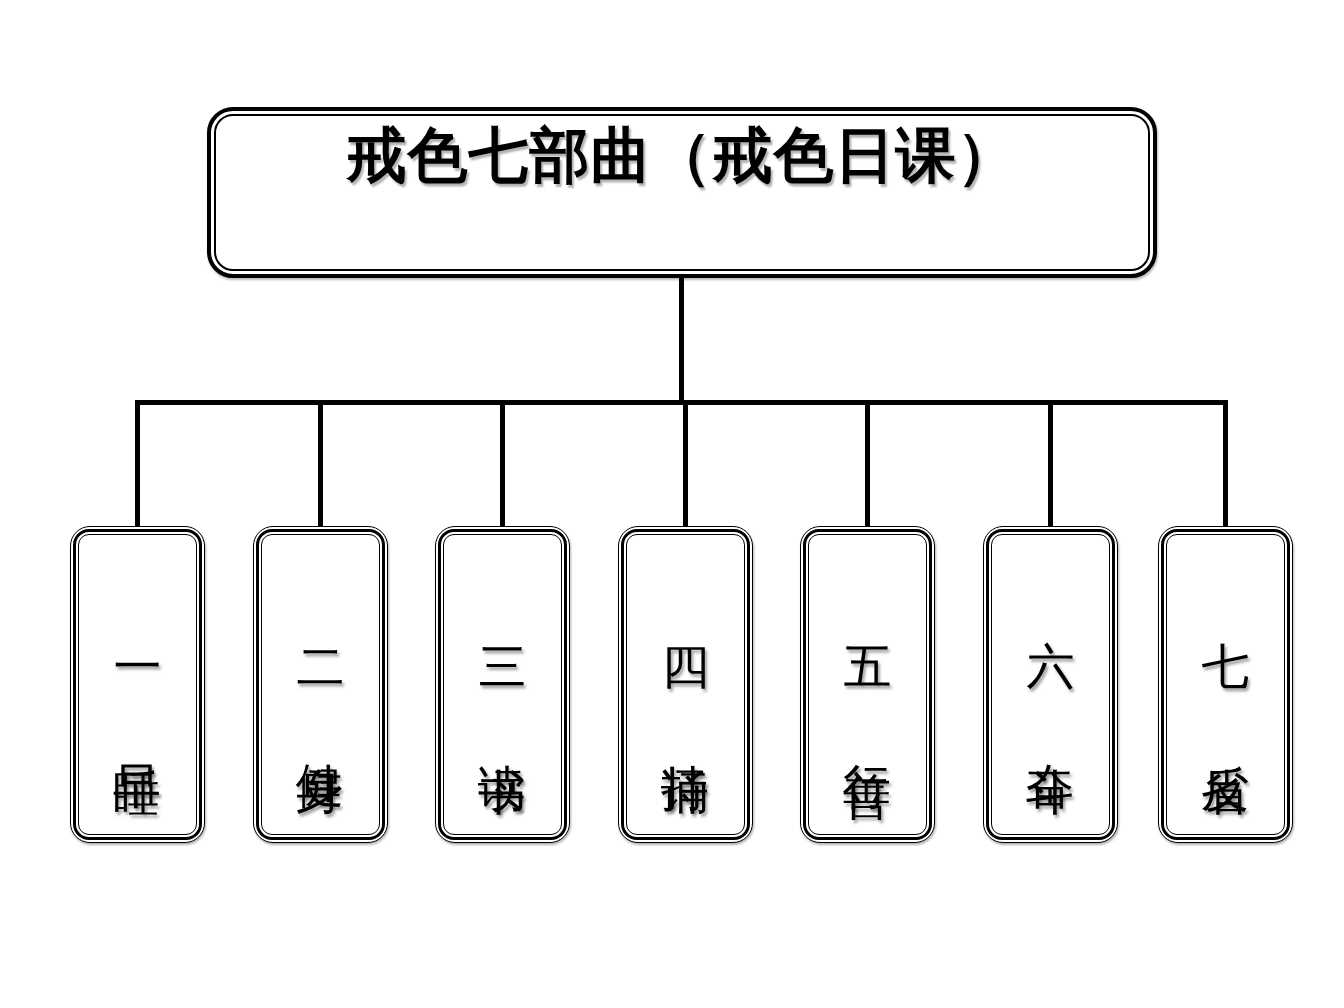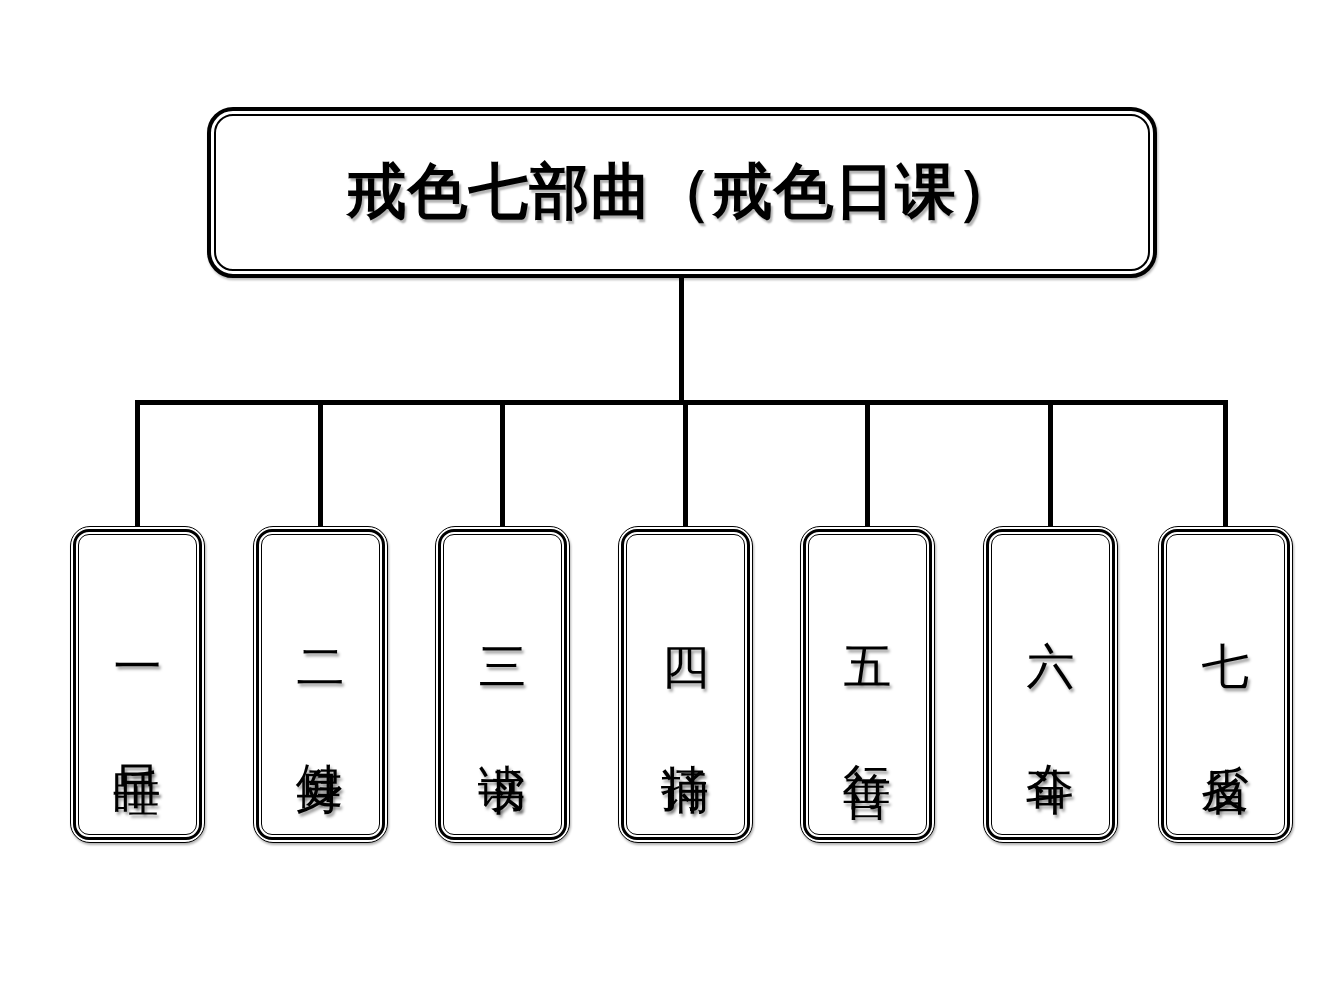--- a/index.html
+++ b/index.html
@@ -24,21 +24,21 @@
     padding: 3px;
     background: #fff;
     display: flex;
     filter: drop-shadow(1px 2px 1px rgba(0,0,0,0.28));
   }
   .title-inner {
     flex: 1;
     border: 2px solid #000;
     border-radius: 19px;
     display: flex;
-    align-items: center;
+    align-items: flex-start;
     justify-content: center;
   }
   .title-text {
     font-size: 60px;
     font-weight: bold;
     color: #000;
     letter-spacing: 1px;
     white-space: nowrap;
     text-shadow: 2px 3px 2px rgba(0,0,0,0.30);
   }

